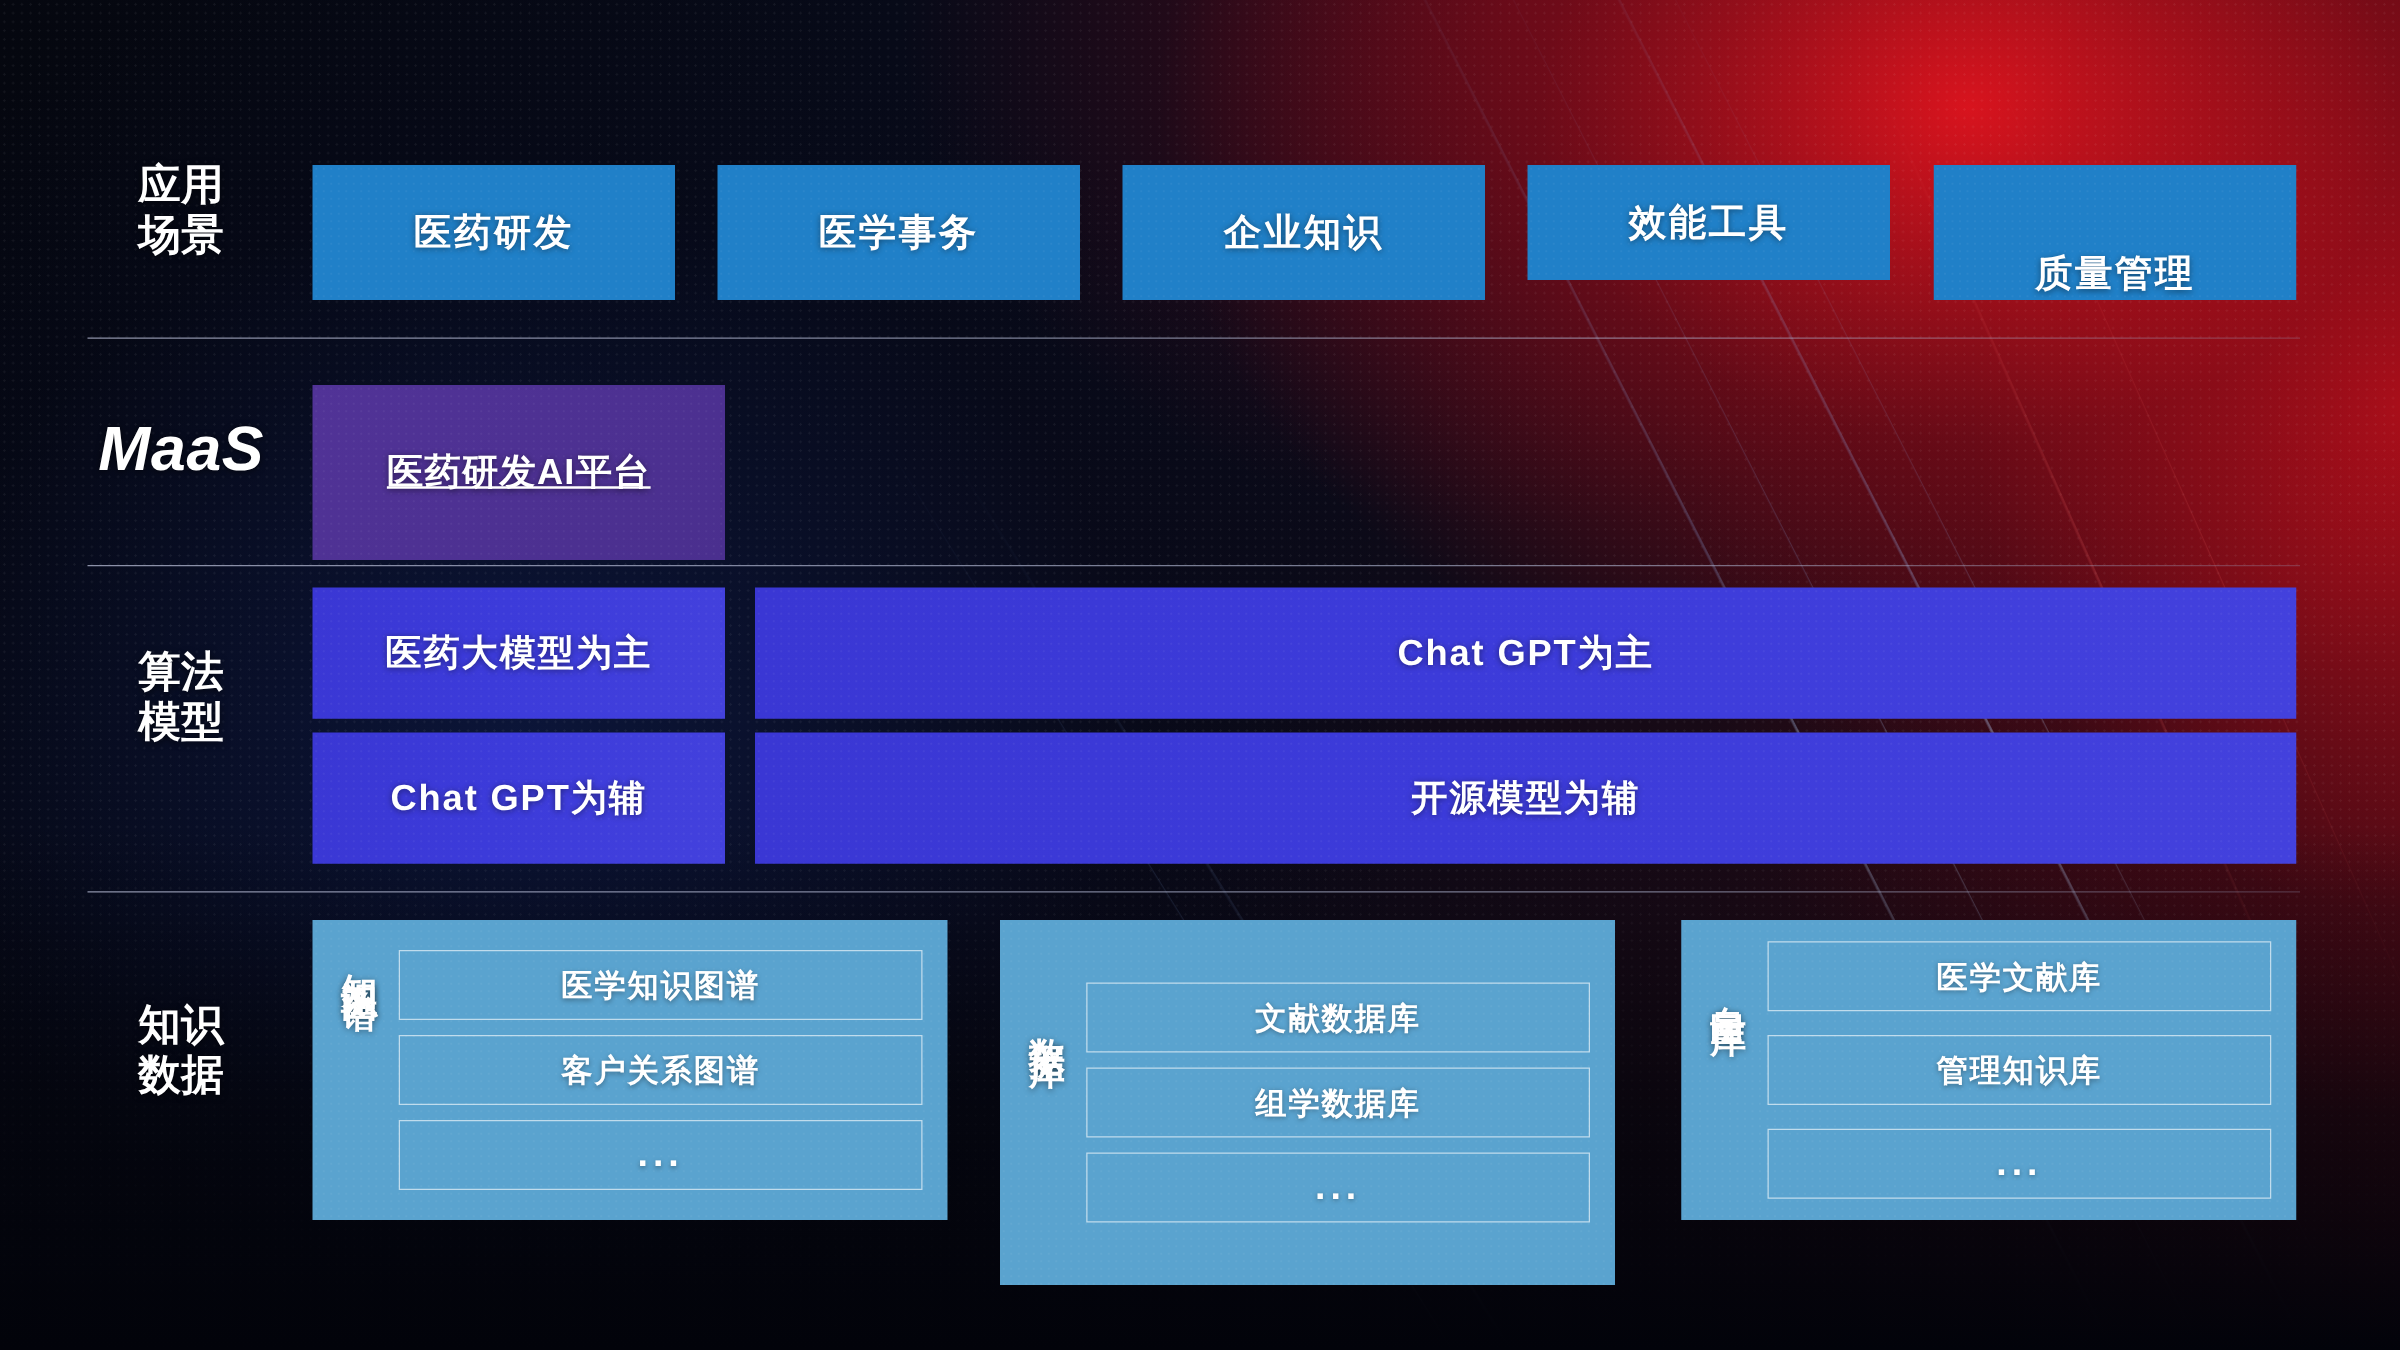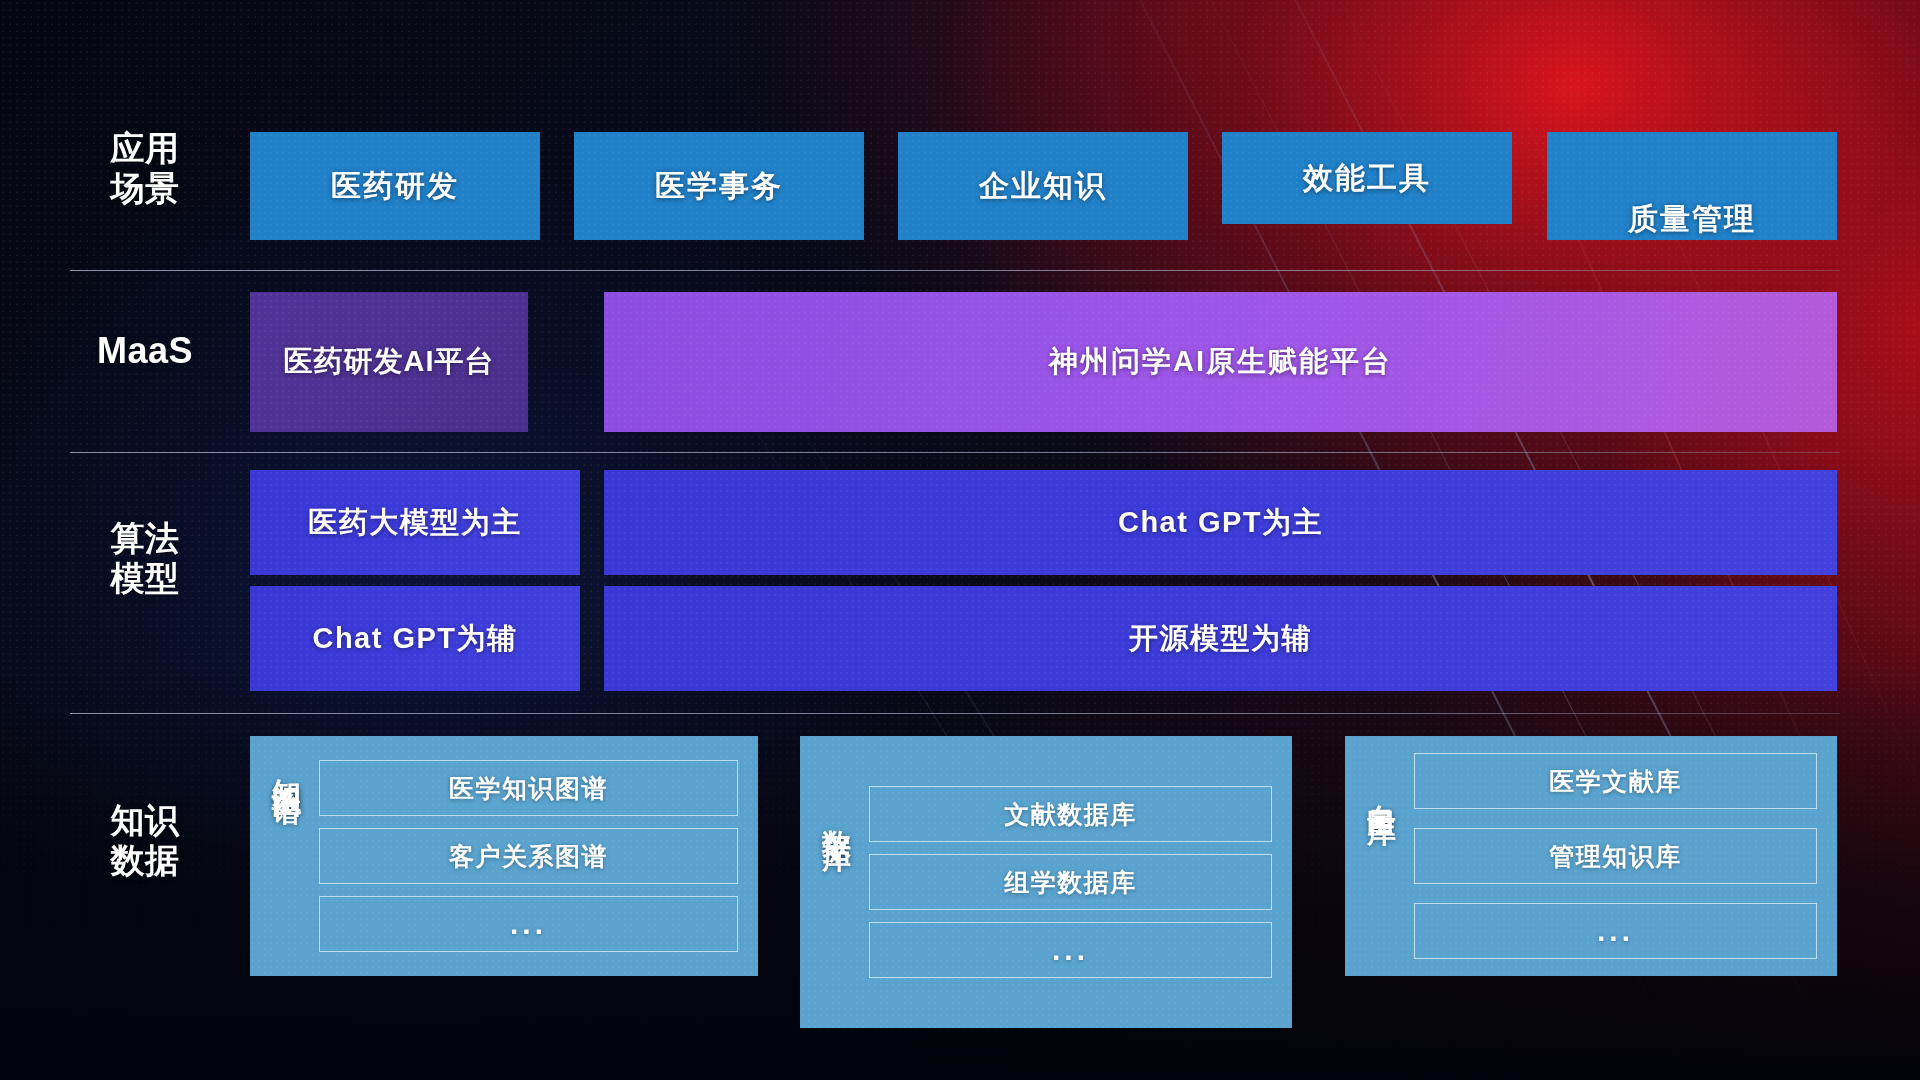--- a/index.html
+++ b/index.html
@@ -148,27 +148,24 @@
   </div>
   <div class="box app-box" style="left:1222px; top:132px; width:290px; height:92px;">
     <span>效能工具</span>
   </div>
   <div class="box app-box" style="left:1547px; top:132px; width:290px; height:108px;align-items:flex-end;">
     <span>质量管理</span>
   </div>
 
   <div class="divider" style="left:70px; top:270px; width:1770px;"></div>
 
-  <div class="row-label" style="left:60px; top:330px; width:170px; font-size:36px;">MaaS</div>
-
-  <div class="box maas-left" style="left:250px; top:292px; width:278px; height:140px;">
+  <div class="row-label" style="left:60px; top:330px; width:170px; font-size:50px;font-style:italic;">MaaS</div>
+
+  <div class="box maas-left" style="left:250px; top:308px; width:330px; height:140px;text-decoration:underline;">
     <span>医药研发AI平台</span>
-  </div>
-  <div class="box maas-right" style="left:604px; top:292px; width:1233px; height:140px;">
-    <span>神州问学AI原生赋能平台</span>
   </div>
 
   <div class="divider" style="left:70px; top:452px; width:1770px;"></div>
 
   <div class="row-label" style="left:60px; top:518px; width:170px; font-size:34px;">算法
 模型</div>
 
   <div class="box algo-box" style="left:250px; top:470px; width:330px; height:105px;">
     <span>医药大模型为主</span>
   </div>

